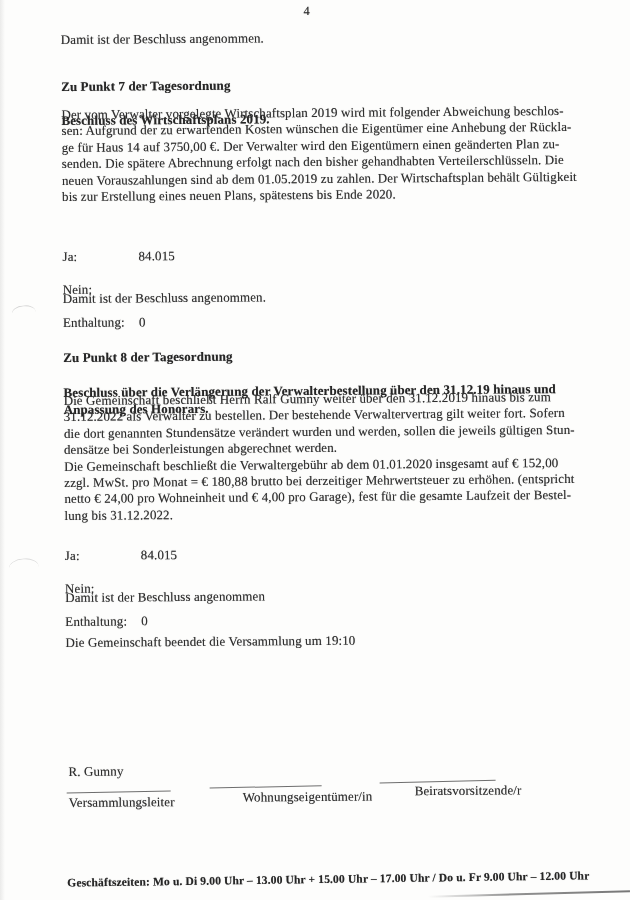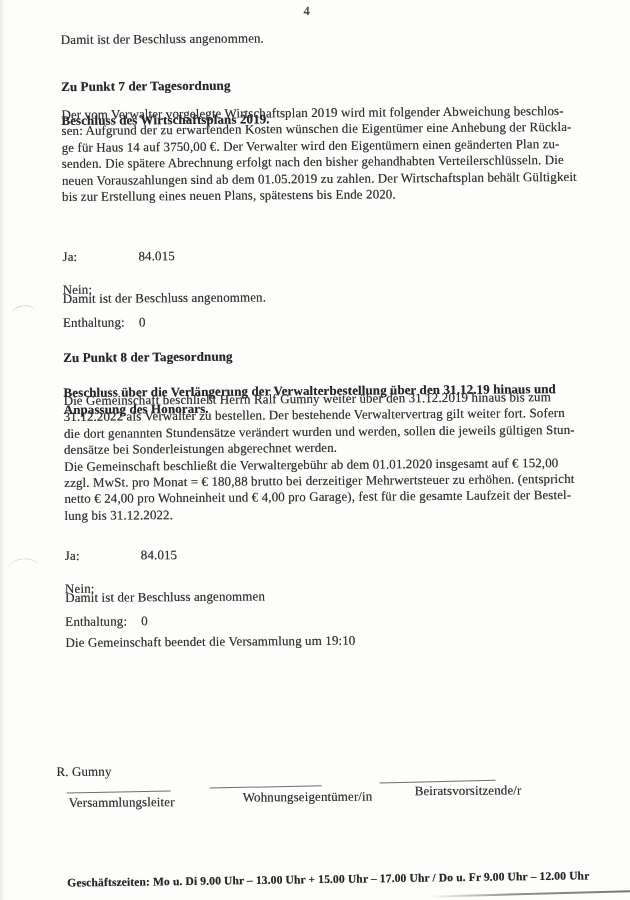--- a/index.html
+++ b/index.html
@@ -56,21 +56,21 @@
   .heading8  { left: 64px; top: 330px; width: 535px; line-height: 17.2px; }
   .para8     { left: 64px; top: 391px; width: 530px; }
   .vote2     { left: 64px; top: 530px; }
   .result3   { left: 64px; top: 588px; }
   .closing   { left: 64px; top: 633px; }
 
   .vote-row { display: flex; }
   .vote-label { width: 76px; display: inline-block; }
   .vote-value { display: inline-block; }
 
-  .sig-name  { left: 54px; top: 762px; }
+  .sig-name  { left: 66px; top: 762px; }
   .sig-line {
     position: absolute;
     height: 0;
     border-top: 1.2px solid #6e6e6e;
   }
   .sig-line-1 { left: 64px;  top: 790px; width: 104px; transform: rotate(-0.6deg); }
   .sig-line-2 { left: 207px; top: 786px; width: 112px; transform: rotate(-0.8deg); }
   .sig-line-3 { left: 377px; top: 782px; width: 116px; transform: rotate(-0.9deg); }
   .sig-label-1 { left: 66px;  top: 793px; }
   .sig-label-2 { left: 240px; top: 789px; }

